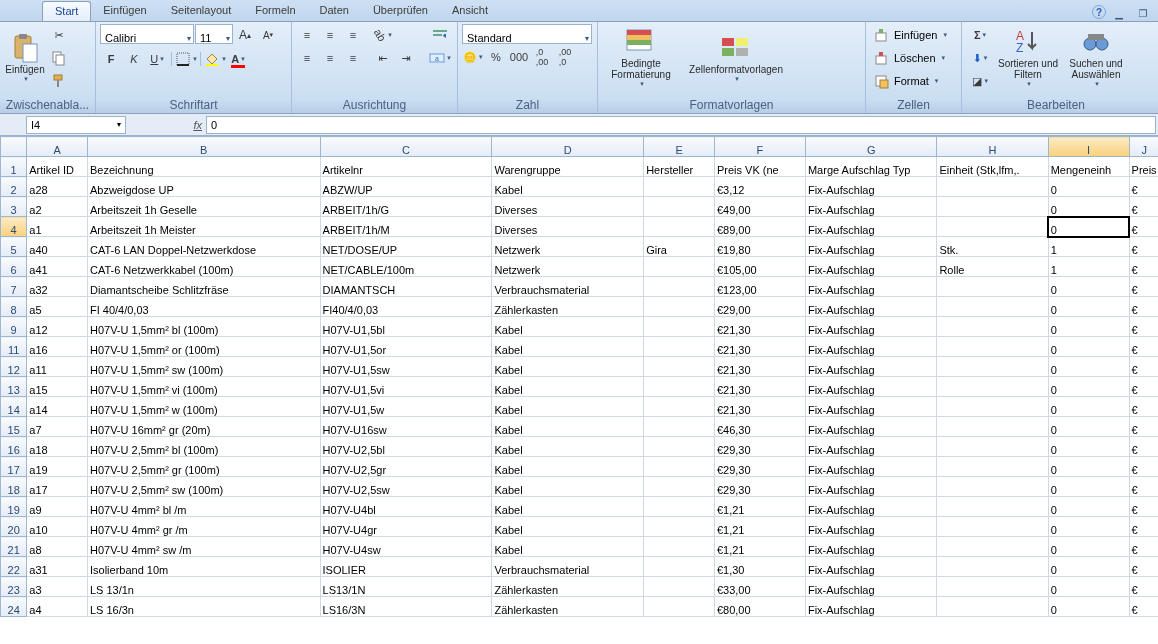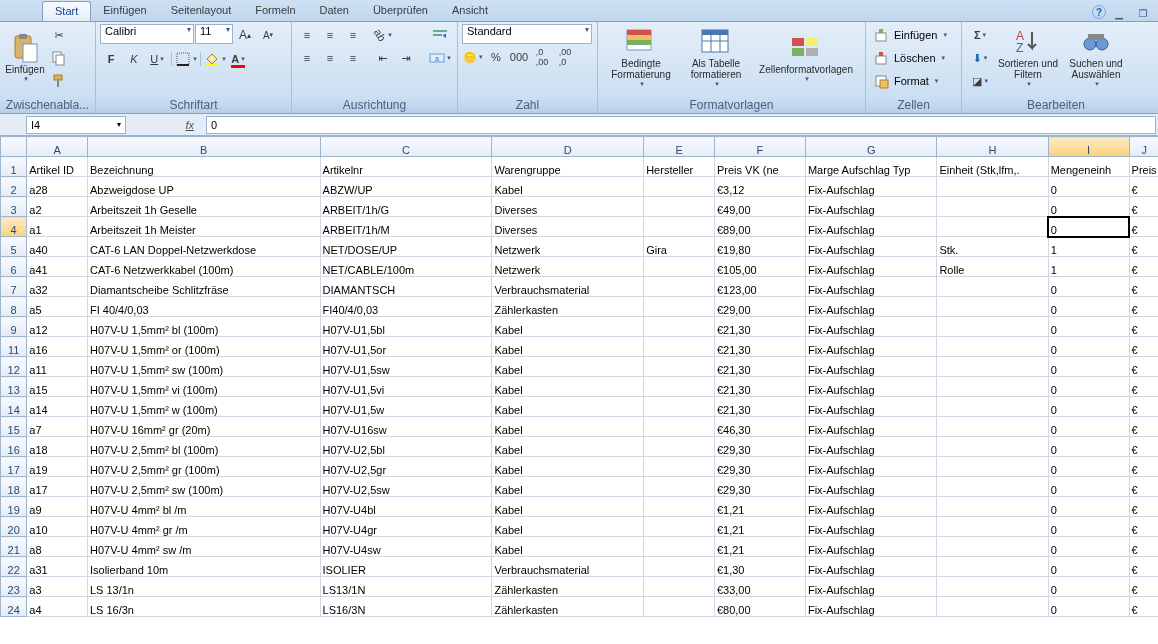--- a/index.html
+++ b/index.html
@@ -12,34 +12,34 @@
 
 
 .ribbon { height: 92px; background: linear-gradient(#e4eef9, #cadef2 85%, #b7cee6); display: flex; border-bottom: 1px solid #8ba0bc; }
 .group { border-right: 1px solid #a6bfde; display: flex; flex-direction: column; padding: 2px 4px 0; }
 .group-body { flex: 1; display: flex; align-items: flex-start; gap: 2px; }
 .group-label { font-size: 12px; color: #4a6184; text-align: center; padding: 1px 0; position: relative; }
 .bigbtn { display: flex; flex-direction: column; align-items: center; justify-content: center; width: 42px; height: 66px; font-size: 10px; color: #2a2a2a; text-align: center; line-height: 1.1; }
 .smbtn { width: 22px; height: 22px; display: flex; align-items: center; justify-content: center; color: #3b3b3b; font-size: 11px; }
 .col { display: flex; flex-direction: column; gap: 1px; }
 .row { display: flex; gap: 1px; }
-.combo { height: 20px; background: #fff; border: 1px solid #9ab2ce; display: flex; padding: 0 2px 0 4px; font-size: 11px; }
+.combo { height: 20px; background: #fff; border: 1px solid #9ab2ce; display: flex; align-items: center; padding: 8px 2px 0 4px; font-size: 11px; }
 .combo .dd { margin-left: auto; font-size: 8px; color: #3b5a82; }
 .icon-svg { width: 16px; height: 16px; }
 .bigbtn .icon-svg, .bigbtn .icon-large { width: 32px; height: 32px; }
 .sep { width: 1px; background: #a6bfde; margin: 4px 2px; }
 .ddarrow { font-size: 7px; margin-left: 2px; color: #3b5a82; }
 
 
 .fbar { height: 22px; background: #e4ecf7; display: flex; align-items: center; border-bottom: 1px solid #9ab2ce; }
 .namebox { width: 100px; height: 18px; background: #fff; border: 1px solid #9ab2ce; margin-left: 26px; display: flex; align-items: center; padding: 0 4px; font-size: 11px; }
 .namebox .dd { margin-left: auto; font-size: 8px; }
 .fbar-icons { width: 80px; display: flex; justify-content: flex-end; gap: 4px; padding-right: 4px; }
 .fxbox { flex: 1; height: 18px; background: #fff; border: 1px solid #9ab2ce; margin-right: 2px; display: flex; align-items: center; padding: 0 4px; font-size: 11px; }
-.fxlabel { font-style: italic; color: #555; margin-right: 8px; text-decoration: underline; }
+.fxlabel { font-style: italic; color: #555; margin-right: 0; text-decoration: underline; }
 
 
 .grid-wrap { position: relative; }
 .grid { border-collapse: collapse; table-layout: fixed; width: 1160px; }
 .grid th, .grid td { border: 1px solid #d0d7e5; height: 20px; padding: 0 2px; font-size: 11px; white-space: nowrap; overflow: hidden; text-align: left; vertical-align: bottom; }
 .grid thead th { background: linear-gradient(#f8fafd, #e4ecf7); color: #2e4a72; font-weight: normal; text-align: center; border-color: #9eb6ce; }
 .grid .rowhdr { background: linear-gradient(#f8fafd, #e4ecf7); text-align: center; color: #2e4a72; border-color: #9eb6ce; width: 26px; }
 .grid .rowhdr.active { background: linear-gradient(#fdebc6, #f9d27a); }
 .grid thead th.active { background: linear-gradient(#fdebc6, #f9d27a); }
 .grid td.num { text-align: left; }
@@ -227,31 +227,20 @@
       <div class="bigbtn" style="width:78px">
         <svg class="icon-large" viewBox="0 0 32 32">
             <rect x="2" y="4" width="24" height="20" fill="#fff" stroke="#7a94b8"></rect>
             <rect x="2" y="4" width="24" height="5" fill="#d45050"></rect>
             <rect x="2" y="9" width="24" height="5" fill="#f0c060"></rect>
             <rect x="2" y="14" width="24" height="5" fill="#7ab060"></rect>
           </svg>
         <span>Bedingte Formatierung</span>
           <span class="ddarrow">▾</span>
       </div>
-      <div class="bigbtn" style="width:68px">
-        <svg class="icon-large" viewBox="0 0 32 32">
-            <rect x="2" y="4" width="26" height="22" fill="#fff" stroke="#4a78b0"></rect>
-            <rect x="2" y="4" width="26" height="5" fill="#4a78b0"></rect>
-            <line x1="11" y1="4" x2="11" y2="26" stroke="#4a78b0"></line>
-            <line x1="20" y1="4" x2="20" y2="26" stroke="#4a78b0"></line>
-            <line x1="2" y1="15" x2="28" y2="15" stroke="#4a78b0"></line>
-          </svg>
-        <span>Als Tabelle formatieren</span>
-          <span class="ddarrow">▾</span>
-      </div>
       <div class="bigbtn" style="width:108px">
         <svg class="icon-large" viewBox="0 0 32 32">
             <rect x="2" y="6" width="12" height="8" fill="#d45050"></rect>
             <rect x="16" y="6" width="12" height="8" fill="#f0f070"></rect>
             <rect x="2" y="16" width="12" height="8" fill="#7ab060"></rect>
             <rect x="16" y="16" width="12" height="8" fill="#b0b0b0"></rect>
           </svg>
         <span>Zellenformatvorlagen</span>
           <span class="ddarrow">▾</span>
       </div>

